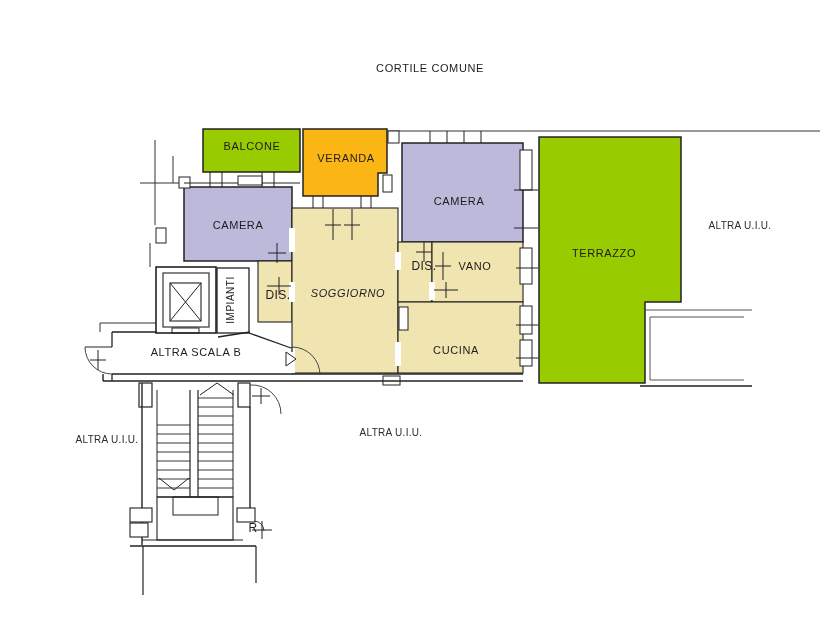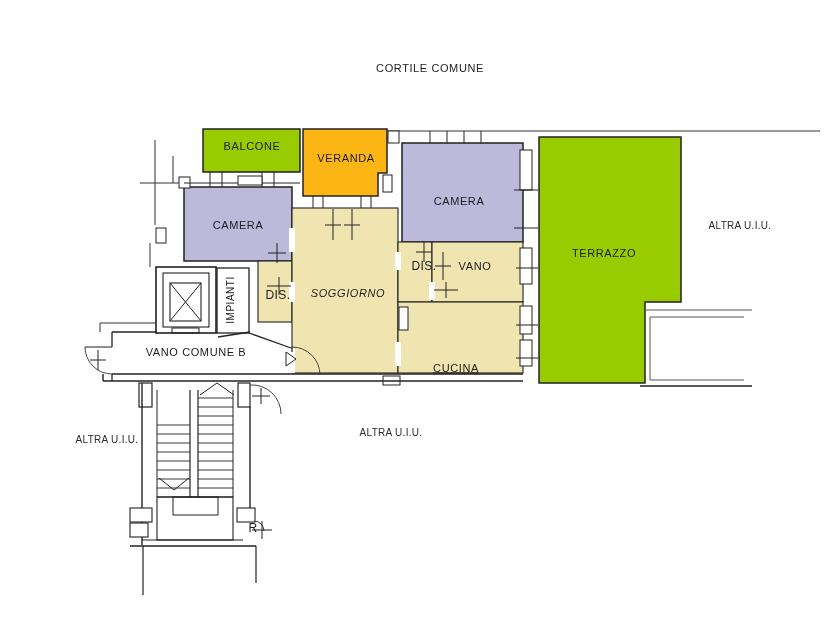--- a/index.html
+++ b/index.html
@@ -233,21 +233,21 @@
   <div class="lbl" style="left:430px;top:68px;">CORTILE COMUNE</div>
   <div class="lbl" style="left:252px;top:146px;">BALCONE</div>
   <div class="lbl" style="left:346px;top:158px;">VERANDA</div>
   <div class="lbl" style="left:238px;top:225px;">CAMERA</div>
   <div class="lbl" style="left:459px;top:201px;">CAMERA</div>
   <div class="lbl" style="left:604px;top:253px;text-align:center;">TERRAZZO</div>
   <div class="lbl md" style="left:272px;top:295px;">DIS.</div>
   <div class="lbl" style="left:348px;top:293px;font-style:italic;">SOGGIORNO</div>
   <div class="lbl md" style="left:418px;top:266px;">DIS.</div>
   <div class="lbl" style="left:475px;top:266px;">VANO</div>
-  <div class="lbl" style="left:456px;top:368px;text-decoration:underline;">CUCINA</div>
+  <div class="lbl" style="left:456px;top:350px;">CUCINA</div>
   <div class="lbl vert" style="left:231px;top:300px;">IMPIANTI</div>
-  <div class="lbl" style="left:196px;top:352px;">VANO COMUNE B</div>
+  <div class="lbl" style="left:196px;top:352px;">ALTRA SCALA B</div>
   <div class="lbl md" style="left:247px;top:528px;">R</div>
   <div class="lbl sm" style="left:107px;top:440px;">ALTRA U.I.U.</div>
   <div class="lbl sm" style="left:391px;top:433px;">ALTRA U.I.U.</div>
   <div class="lbl sm" style="left:740px;top:226px;">ALTRA U.I.U.</div>
 
 </div>
 
 </body></html>

